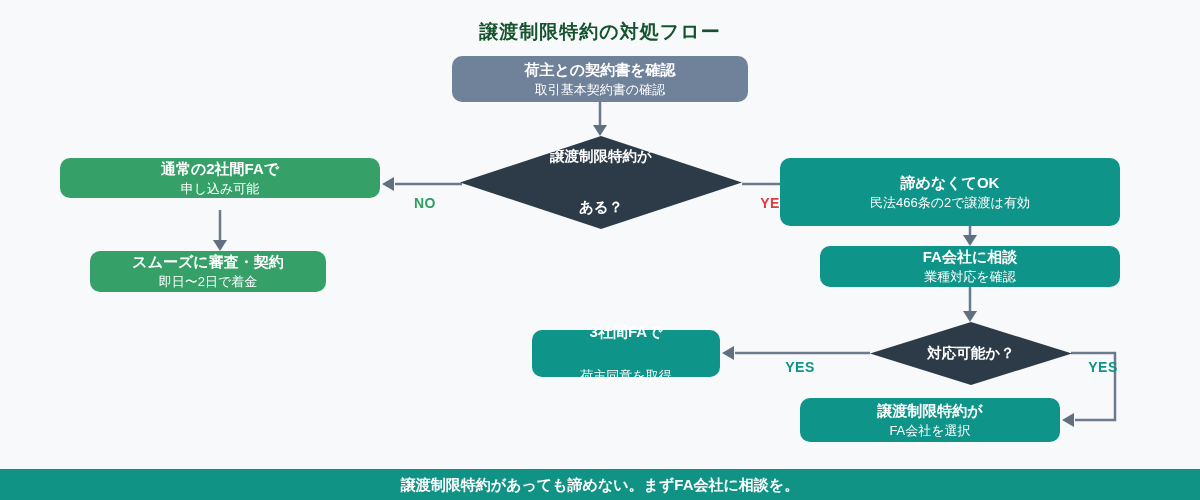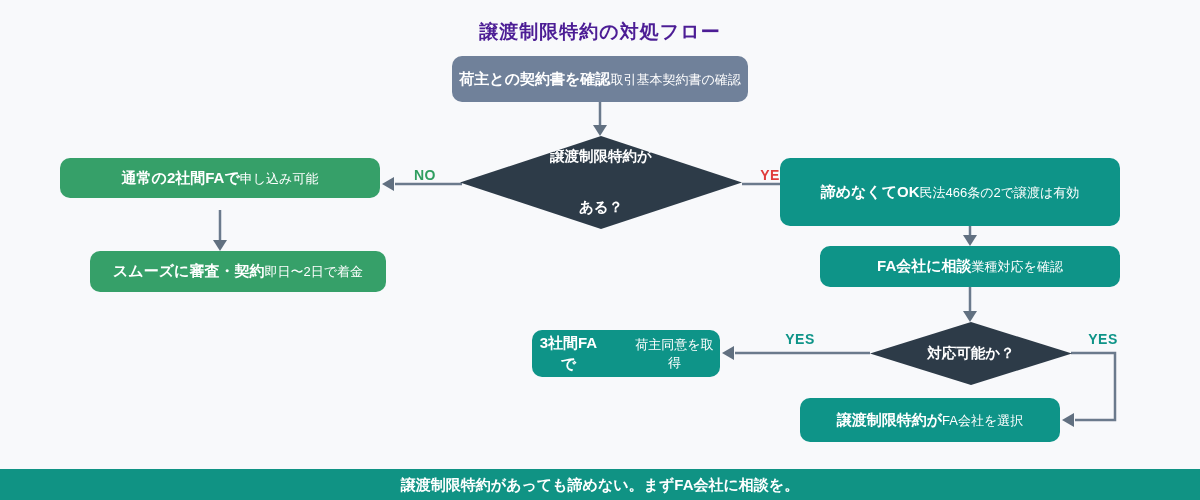--- a/index.html
+++ b/index.html
@@ -13,33 +13,33 @@
     height:500px;
     background:#f8f9fb;
     overflow:hidden;
   }
   .page-title{
     position:absolute;
     left:0; right:0; top:19px;
     text-align:center;
     font-size:19px;
     font-weight:bold;
-    color:#4c1d95;
+    color:#14532d;
     letter-spacing:1px;
   }
   .connectors{
     position:absolute;
     left:0; top:0;
   }
   .node{
     position:absolute;
     border-radius:10px;
     color:#ffffff;
     display:flex;
-    flex-direction:row;
+    flex-direction:column;
     justify-content:center;
     align-items:center;
     text-align:center;
     box-sizing:border-box;
   }
   .node-title{
     font-weight:bold;
     font-size:15px;
     line-height:1.35;
   }
@@ -63,20 +63,21 @@
     text-align:center;
   }
   .diamond .node-title{ font-size:14.5px; }
   .branch-label{
     position:absolute;
     font-weight:bold;
     font-size:14px;
     letter-spacing:0.5px;
     text-align:center;
     width:48px;
+    margin-top:28px;
   }
   .label-no{ color:#2f9e5f; }
   .label-yes-red{ color:#e03c3c; }
   .label-yes-teal{ color:#0e9488; }
   .footer-bar{
     position:absolute;
     left:0; bottom:0;
     width:100%;
     height:31px;
     background:#109384;
@@ -129,21 +130,21 @@
 
   <div class="branch-label label-no" style="left:401px;top:167px;">NO</div>
 
   <div class="branch-label label-yes-red" style="left:751px;top:167px;">YES</div>
 
   <div class="node green" style="left:60px;top:158px;width:320px;height:40px;text-align:right;">
     <div class="node-title">通常の2社間FAで</div>
     <div class="node-sub">申し込み可能</div>
   </div>
 
-  <div class="node green" style="left:90px;top:251px;width:296px;height:41px;">
+  <div class="node green" style="left:90px;top:251px;width:236px;height:41px;">
     <div class="node-title">スムーズに審査・契約</div>
     <div class="node-sub">即日〜2日で着金</div>
   </div>
 
   <div class="node teal" style="left:780px;top:158px;width:340px;height:68px;">
     <div class="node-title">諦めなくてOK</div>
     <div class="node-sub">民法466条の2で譲渡は有効</div>
   </div>
 
   <div class="node teal" style="left:820px;top:246px;width:300px;height:41px;">

